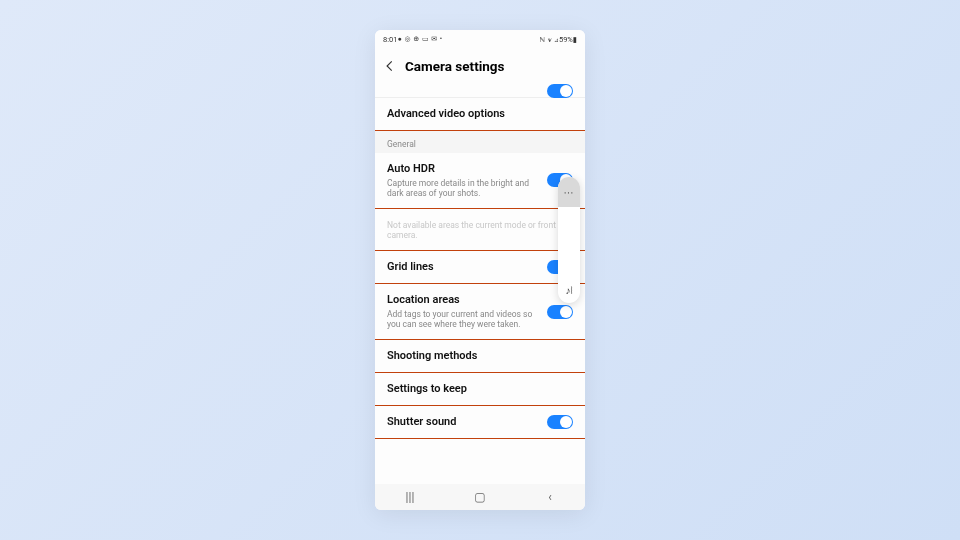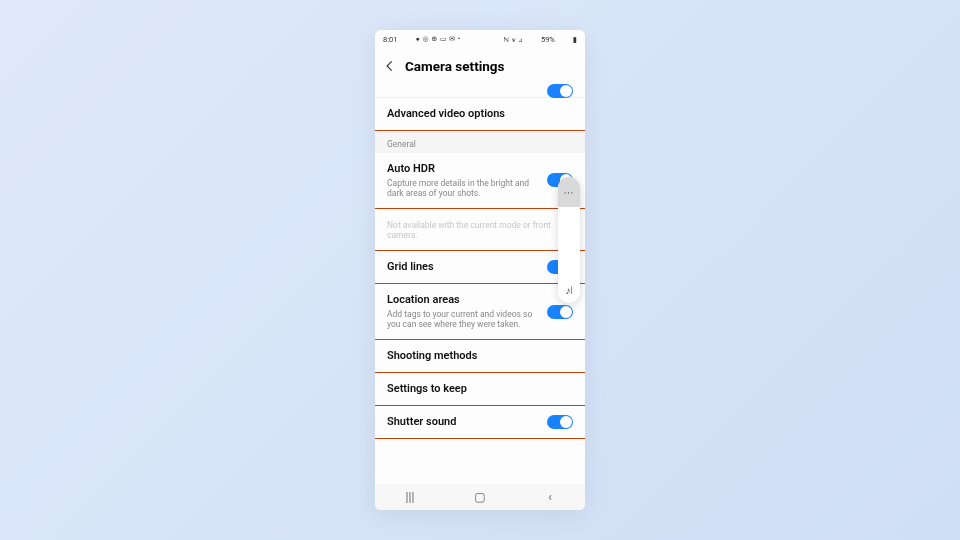--- a/index.html
+++ b/index.html
@@ -17,21 +17,21 @@
     box-shadow: 0 4px 24px rgba(0,0,0,0.08);
     display: flex; flex-direction: column;
     overflow: hidden;
     position: relative;
   }
   .status-bar {
     height: 18px;
     display: flex; justify-content: space-between; align-items: center;
     padding: 0 8px; font-size: 7.5px; color: #333; background: #fdfdfd;
   }
-  .status-left, .status-right { display: flex; gap: 18px; align-items: center; }
+  .status-left, .status-right { display: flex; gap: 0; align-items: center; }
   .status-icons { font-size: 7px; letter-spacing: 0.5px; }
   .app-bar {
     display: flex; align-items: center; gap: 8px;
     padding: 10px 10px 10px 8px; background: #fdfdfd;
   }
   .back-chevron { width: 14px; height: 14px; display:flex; align-items:center; justify-content:center; }
   .app-title { font-size: 13.5px; font-weight: 700; color: #000000; }
   .peek-row {
     height: 14px; padding: 0 12px;
     display:flex; justify-content:space-between; align-items:flex-start;
@@ -139,21 +139,21 @@
         <div class="title">Auto HDR</div>
         <div class="sub">Capture more details in the bright and dark areas of your shots.</div>
       </div>
       <div class="toggle on">
           <div class="knob"></div>
         </div>
     </div>
 
     <div class="row disabled">
       <div class="texts">
-        <div class="sub">Not available with the current mode or front camera.</div>
+        <div class="sub">Not available areas the current mode or front camera.</div>
       </div>
     </div>
 
     <div class="row">
       <div class="texts">
           <div class="title">Grid lines</div>
         </div>
       <div class="toggle on">
           <div class="knob"></div>
         </div>

